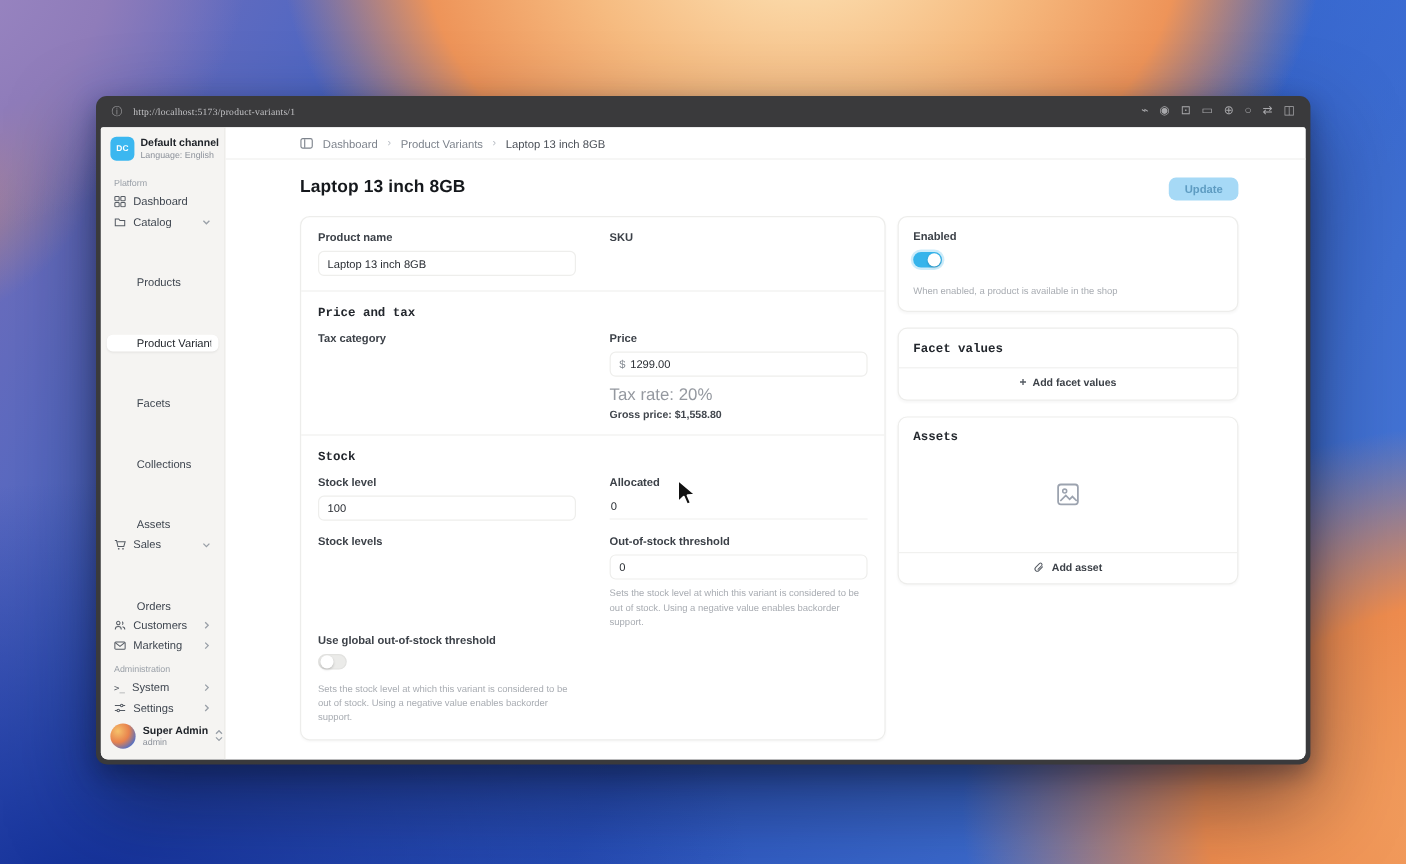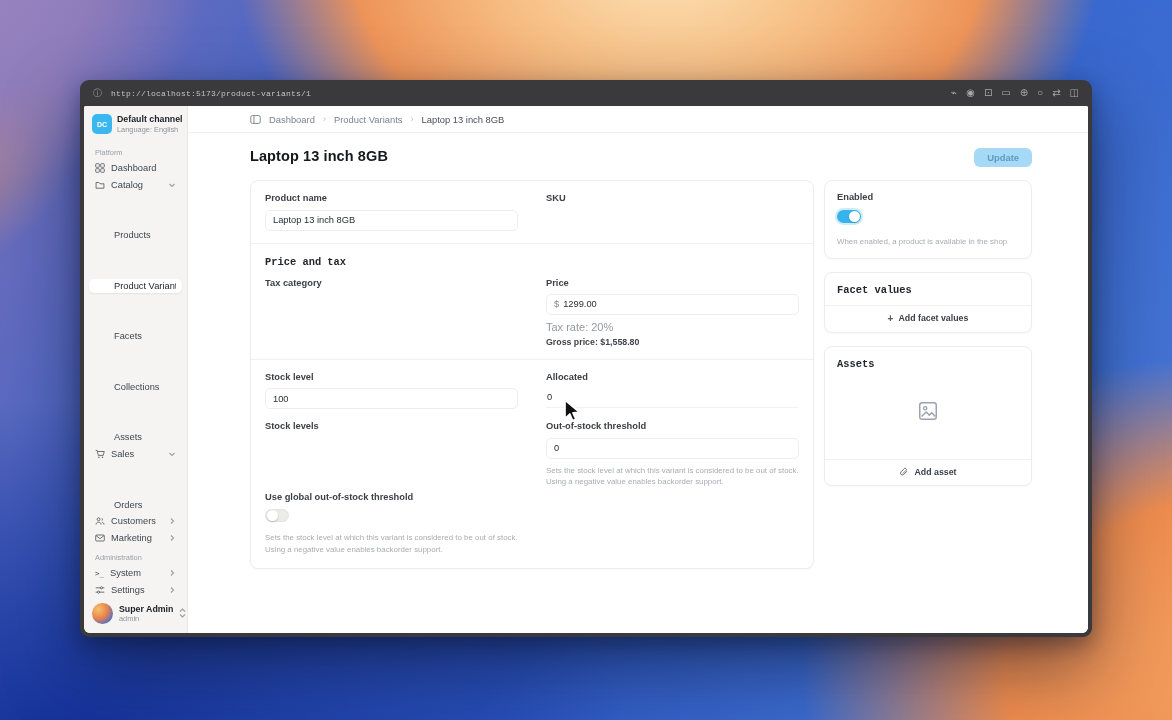--- a/index.html
+++ b/index.html
@@ -17,21 +17,21 @@
       radial-gradient(ellipse 900px 560px at 6% 104%, #132f97 0%, rgba(19,47,151,0) 62%),
       linear-gradient(118deg, #7a70b8 0%, #3c63c8 28%, #2c55be 55%, #3f6fd1 82%, #4a78d8 100%);
   }
 
   
   .window { position:absolute; left:80px; top:80px; width:1012px; height:557px;
     background:#3a3a3c; border-radius:9px;
     box-shadow:0 30px 70px rgba(10,15,40,.5), 0 8px 20px rgba(10,15,40,.35); }
   .titlebar { height:26px; display:flex; align-items:center; gap:9px; padding:0 13px; }
   .info-glyph { color:#9b9b9e; font-size:9px; }
-  .url { color:#c3c3c6; font-family:Liberation Mono, monospace; font-size:8px; letter-spacing:.2px; }
+  .url { color:#c3c3c6; font-family:Liberation Serif, serif; font-size:8px; letter-spacing:.2px; }
   .tb-icons { margin-left:auto; display:flex; align-items:center; gap:9px; }
   .tb-icons span { color:#a8a8ab; font-size:10px; line-height:1; cursor:default; }
   .app { position:absolute; left:4px; right:4px; top:26px; bottom:4px; background:#fff;
     border-radius:2px 2px 6px 6px; display:flex; overflow:hidden; }
 
   
   .sidebar { width:104px; flex:none; background:#f5f4f2; border-right:1px solid #e9e8e4;
     display:flex; flex-direction:column; padding:6px 5px 7px; }
   .channel { display:flex; align-items:center; gap:5px; padding:2px 3px 7px; }
   .badge { width:20px; height:20px; flex:none; border-radius:5px; background:#3bb7f0; color:#fff;
@@ -61,35 +61,35 @@
   .crumb-sep { color:#b9bec5; font-size:9px; }
   .crumb-last { color:#4a4f57; }
   .content { flex:1; padding:10px 56px 0 62px; overflow:hidden; }
   .page-head { display:flex; align-items:flex-start; justify-content:space-between; margin:5px 0 13px; }
   .page-title { font-size:14.5px; font-weight:700; color:#15181c; letter-spacing:.1px; }
   .update-btn { background:#a6d9f6; color:#5e9cc2; font-size:9.4px; font-weight:600;
     padding:4px 13px; border-radius:6px; border:none; cursor:pointer; }
 
   .layout { display:flex; gap:10px; align-items:flex-start; }
   .card { background:#fff; border:1px solid #ededeb; border-radius:8px; box-shadow:0 1px 2px rgba(0,0,0,.03); }
-  .main-card { width:564px; flex:none; }
+  .main-card { width:488px; flex:none; }
   .sect { padding:12px 14px; }
   .sect + .sect { border-top:1px solid #f1f1ef; }
   .grid2 { display:grid; grid-template-columns:1fr 1fr; column-gap:28px; row-gap:12px; }
   .h { font-size:10.4px; font-weight:700; color:#23272d; margin-bottom:10px;font-family:Liberation Mono, monospace; }
   .f-label { font-size:9.3px; font-weight:600; color:#3c4148; margin-bottom:6px; }
   .t-input { width:100%; height:21px; border:1px solid #eeeeec; border-radius:5px; background:#fff;
     font-family:inherit; font-size:9.3px; color:#2a2e34; padding:0 7px; outline:none; }
   .selectbox { height:21px; border:1px solid #eeeeec; border-radius:5px; font-size:9.3px; color:#2a2e34;
     padding:0 7px; display:flex; align-items:center; justify-content:space-between; cursor:default; }
   .price-wrap { display:flex; align-items:center; gap:4px; height:21px; border:1px solid #eeeeec;
     border-radius:5px; padding:0 7px; }
   .cur { font-size:9.3px; color:#858b93; }
   .price-wrap input { border:none; flex:1; min-width:0; font-family:inherit; font-size:9.3px; color:#2a2e34; outline:none; }
-  .sub { font-size:11px; color:#9599a0; margin-top:6px; }
+  .sub { font-size:14px; color:#9599a0; margin-top:6px; }
   .sub-strong { font-size:8.8px; color:#40454c; font-weight:600; margin-top:4px; }
   .ro-val { font-size:9.3px; color:#2a2e34; padding:4px 1px 5px; border-bottom:1px solid #f2f2f0; }
   .help { font-size:7.9px; color:#a8acb2; line-height:1.5; margin-top:6px; }
 
   .toggle { width:24px; height:13px; border-radius:7px; position:relative; cursor:pointer; display:inline-block; }
   .tg-on { background:#36b4eb; box-shadow:0 0 0 2px rgba(54,180,235,.25); }
   .tg-off { background:#ebebe9; border:1px solid #e2e2e0; }
   .knob { width:11px; height:11px; background:#fff; border-radius:50%; position:absolute; top:1px;
     box-shadow:0 1px 2px rgba(0,0,0,.2); }
   .tg-on .knob { right:1px; }
@@ -294,20 +294,21 @@
                     <span class="cur">$</span>
                     <input value="1299.00" style="">
                   </div>
                   <div class="sub">Tax rate: 20%</div>
                   <div class="sub-strong">Gross price: $1,558.80</div>
                 </div>
               </div>
             </div>
 
             <div class="sect">
+              <div class="h">Stock</div>
               <div class="grid2">
                 <div>
                   <div class="f-label">Stock level</div>
                   <input class="t-input" value="100" style="">
                 </div>
                 <div>
                   <div class="f-label">Allocated</div>
                   <div class="ro-val">0</div>
                 </div>
                 <div>

